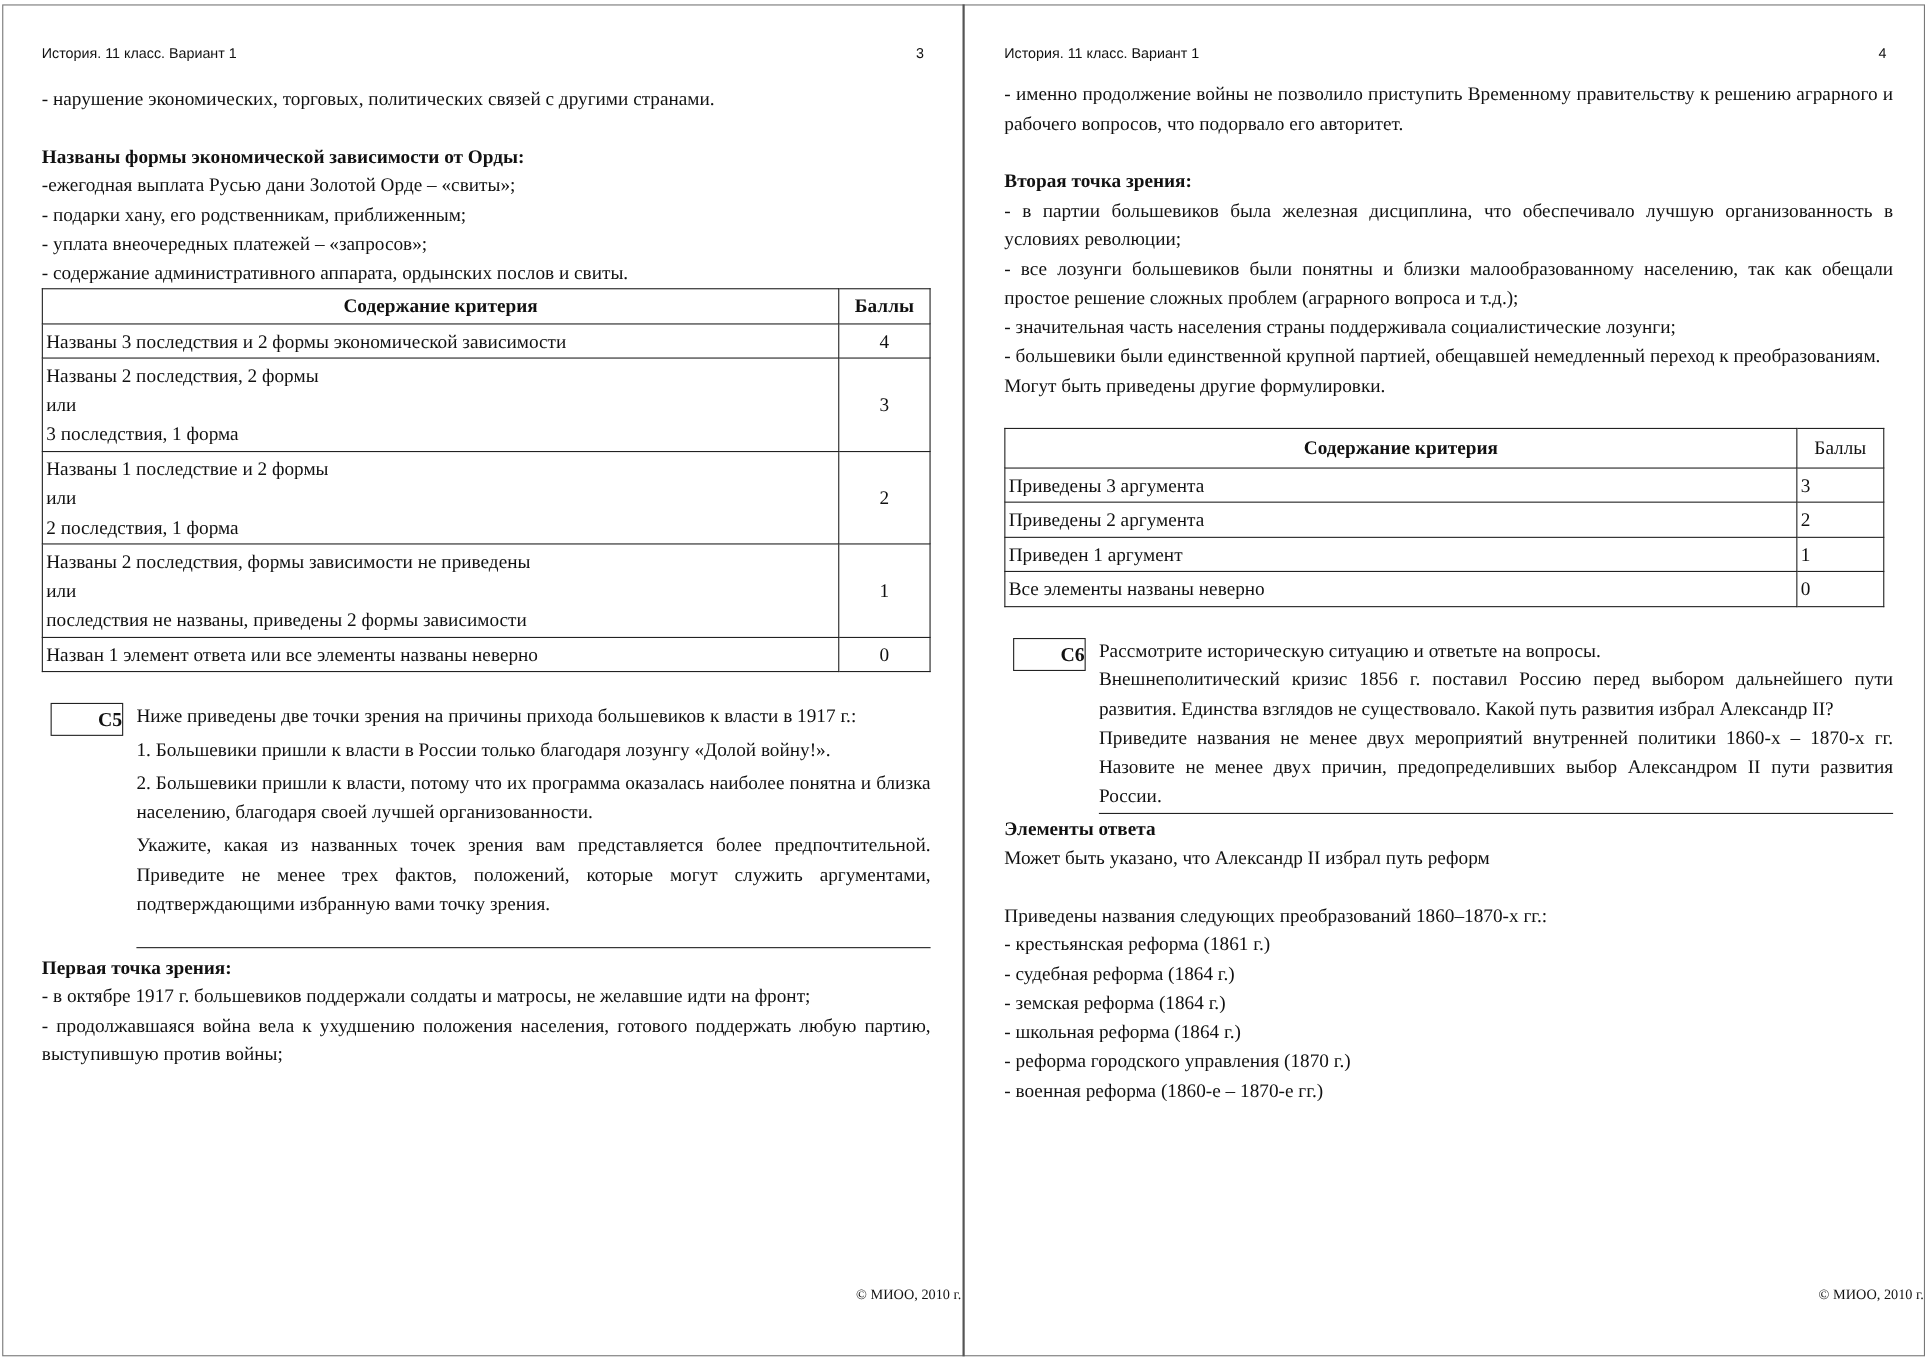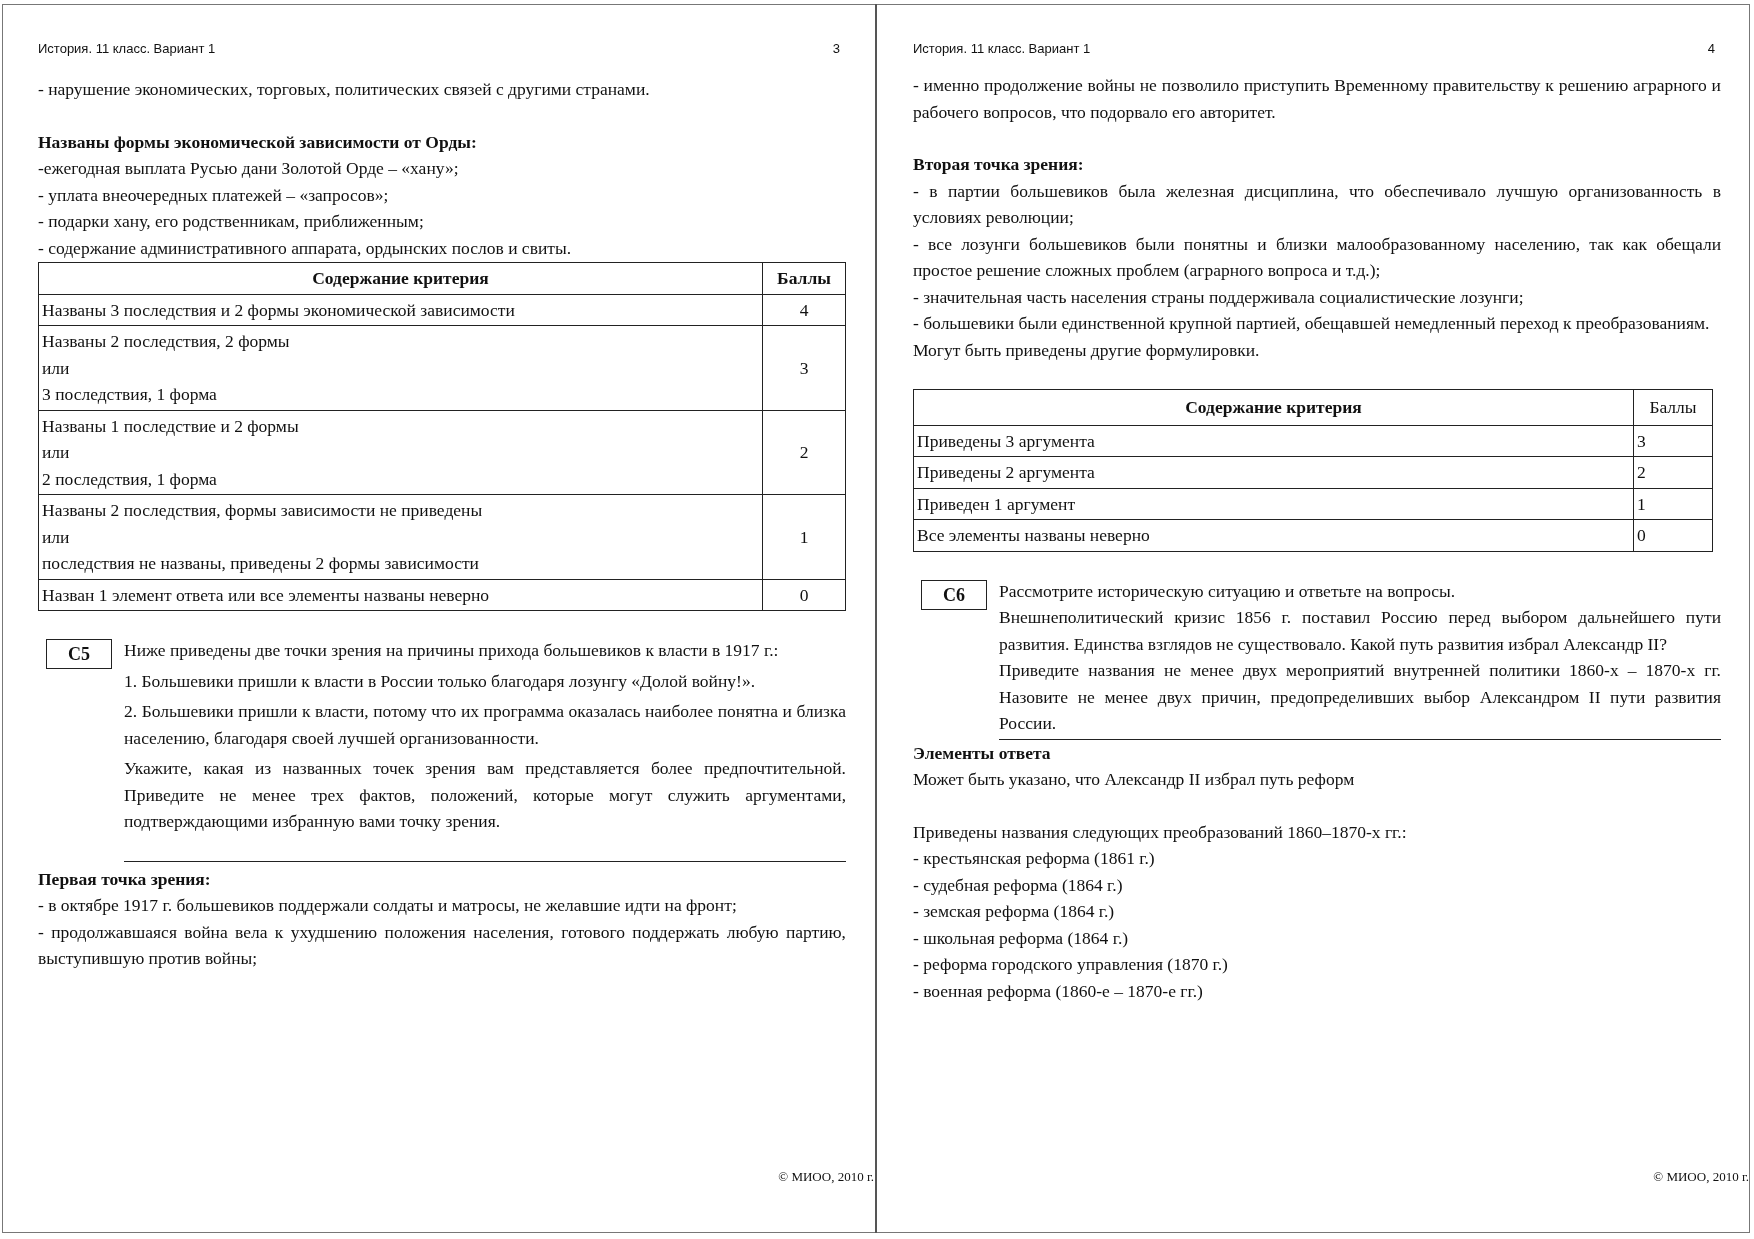--- a/index.html
+++ b/index.html
@@ -19,41 +19,41 @@
   .content .bold { font-weight:bold; }
   .gap { height:26px; }
   table.crit { border-collapse:collapse; width:100%; font-size:17.5px; line-height:26.5px; }
   table.crit td, table.crit th { border:1.5px solid #222; padding:2px 3px; vertical-align:middle; }
   table.crit th { font-weight:bold; text-align:center; }
   table.crit td.pts { text-align:center; width:76px; }
   table.crit.r2 td.pts { text-align:left; width:72px; }
   table.crit.r2 th.pts-h { font-weight:normal; }
   .task { position:relative; padding-left:86px; }
   .task-box { position:absolute; left:8px; top:2px; width:64px; height:28px; border:1.5px solid #222;
-              text-align:center; font-weight:bold; line-height:28px; font-size:18px; }
+              text-align:right; font-weight:bold; line-height:28px; font-size:18px; }
   .sep { height:0; border-top:1.5px solid #222; margin-left:86px; }
   .copyright { position:absolute; bottom:48px; left:0; right:0; text-align:right; font-size:13px; font-family:"Liberation Serif",serif; }
 </style>
 </head>
 <body>
 
 <div class="frame"></div>
 <div class="divider"></div>
 
 <div class="page left">
   <div class="hdr title">История. 11 класс. Вариант 1</div>
   <div class="hdr num">3</div>
 
   <div class="content" style="top:72px;">
     <p>- нарушение экономических, торговых, политических связей с другими странами.</p>
     <div class="gap" style="height:26px;"></div>
     <p class="bold">Названы формы экономической зависимости от Орды:</p>
-    <p>-ежегодная выплата Русью дани Золотой Орде – «хану»;</p>
+    <p>-ежегодная выплата Русью дани Золотой Орде – «свиты»;</p>
+    <p>- подарки хану, его родственникам, приближенным;</p>
     <p>- уплата внеочередных платежей – «запросов»;</p>
-    <p>- подарки хану, его родственникам, приближенным;</p>
     <p>- содержание административного аппарата, ордынских послов и свиты.</p>
 
     <table class="crit" style="margin-top:1px;">
       <tbody>
           <tr>
         <th>Содержание критерия</th>
         <th>Баллы</th>
       </tr>
       <tr>
         <td>

